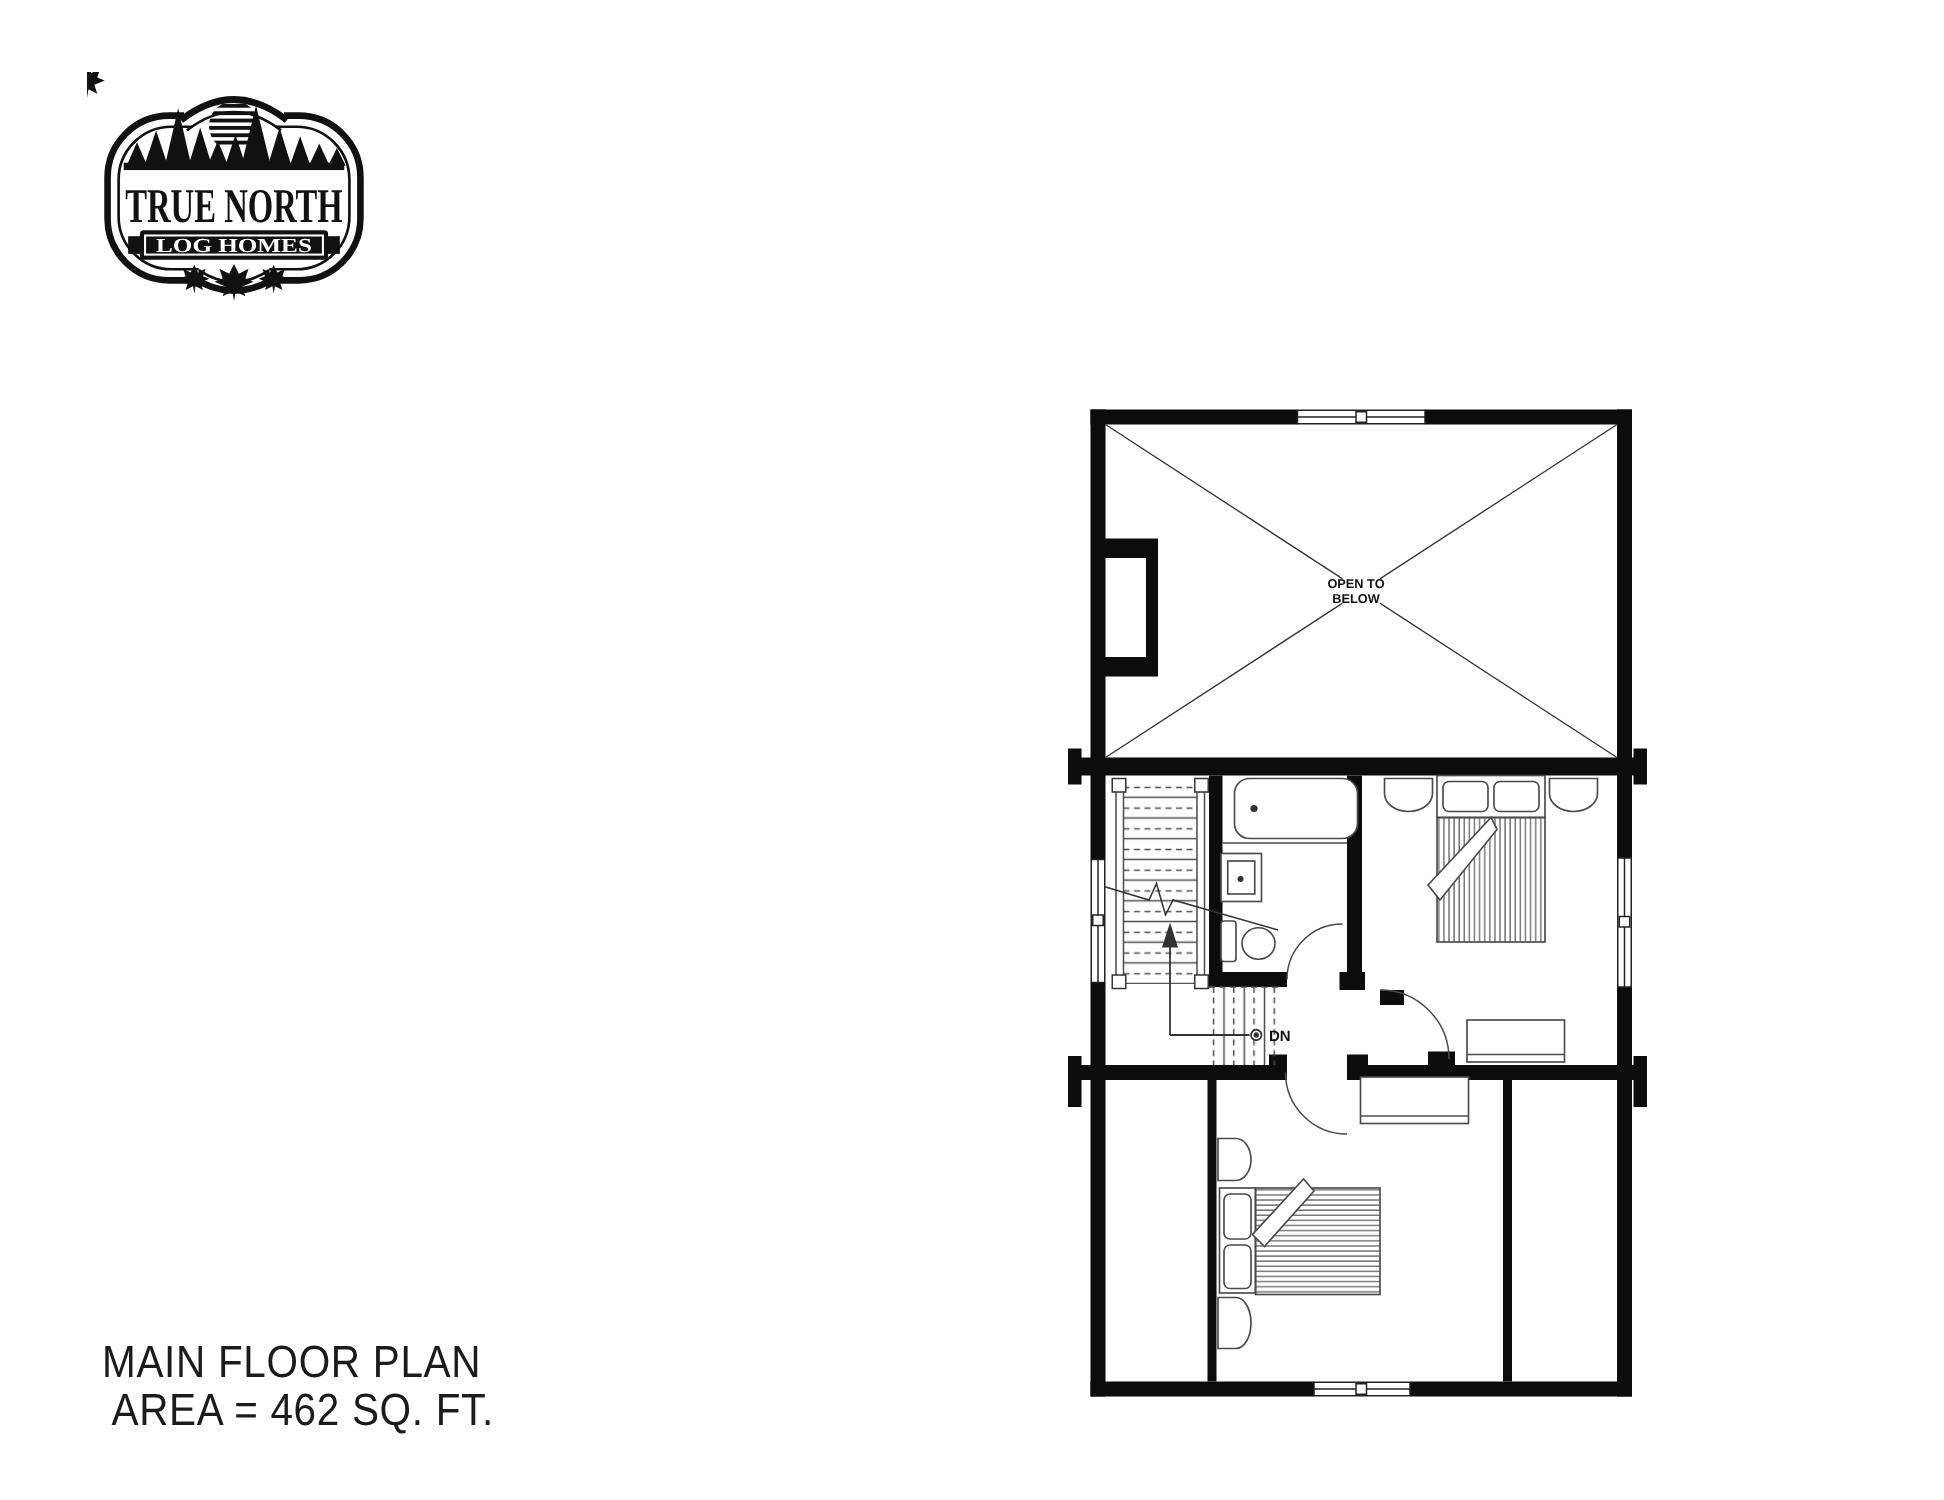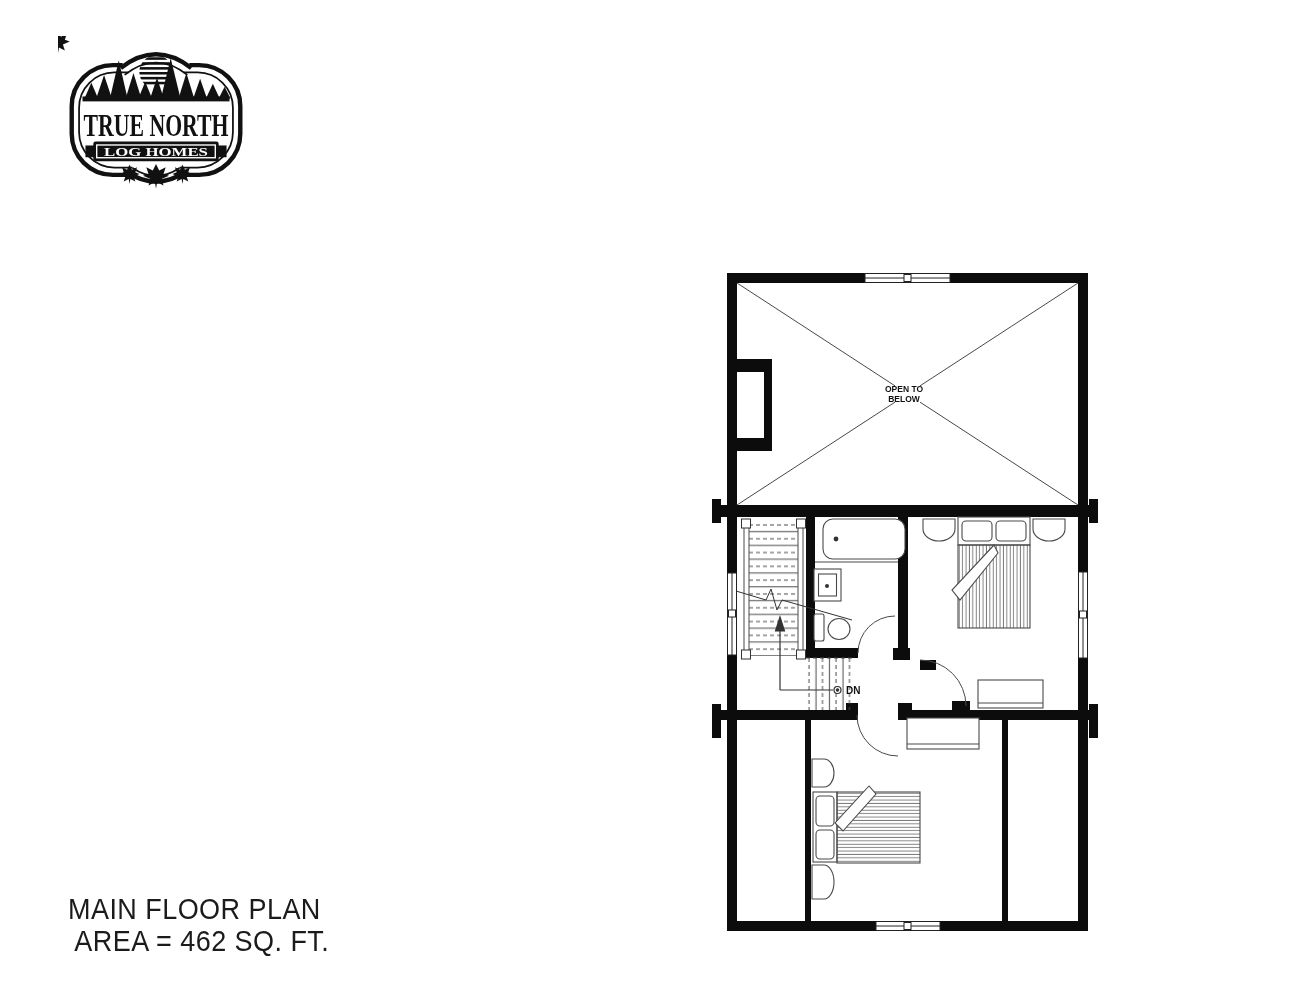--- a/index.html
+++ b/index.html
@@ -1,21 +1,21 @@
 <!DOCTYPE html>
 <html><head>
 <meta charset="utf-8">
 <style>
   html,body{margin:0;padding:0;}
   body{
     width:1296px;height:1000px;position:relative;overflow:hidden;
     background:#ffffff;
     font-family:"Liberation Sans", sans-serif;
   }
-  .logo-wrap{position:absolute;left:58px;top:36px;width:196px;height:168px;}
+  .logo-wrap{position:absolute;left:58px;top:48px;width:196px;height:168px;}
   .plan-wrap{position:absolute;left:0;top:0;width:1296px;height:780px;border-radius:13px;}
   .caption{
     position:absolute;left:68px;top:893px;color:#1b1b1b;
     font-size:30px;letter-spacing:.5px;line-height:32px;
     transform:scaleX(.9);transform-origin:left top;white-space:nowrap;
   }
   .caption .l2{padding-left:7px;}
   svg text{font-family:"Liberation Sans", sans-serif;}
   .logo-text{font-family:"Liberation Serif", serif;}
 </style>

